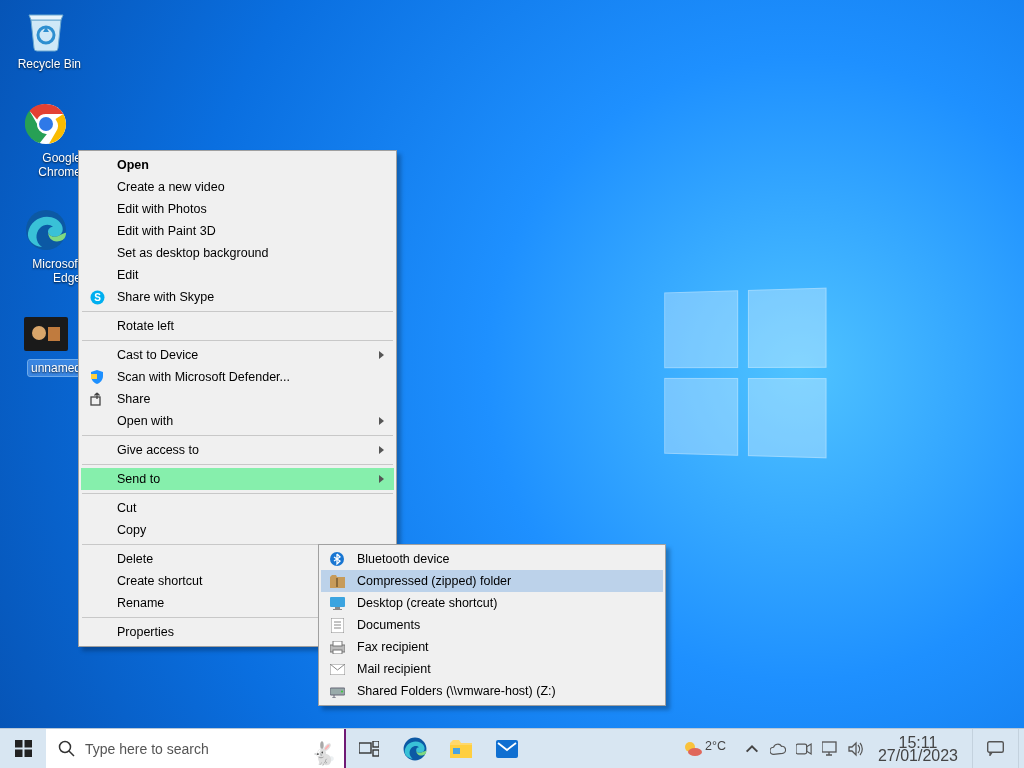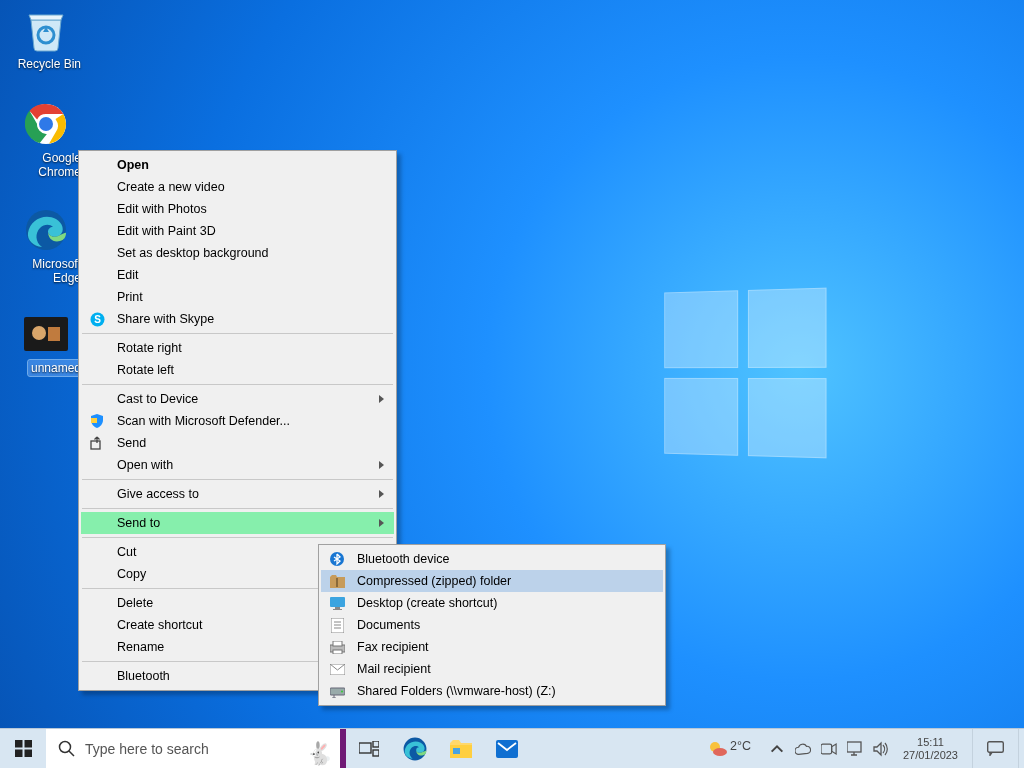--- a/index.html
+++ b/index.html
@@ -55,28 +55,28 @@
 
   
   #taskbar {
     position: absolute; left:0; bottom:0; width:100%; height:40px;
     background: #d8e6f2; display:flex; align-items:center;
     border-top:1px solid #b8c8d8;
   }
   .tbtn { width:46px; height:40px; display:flex; align-items:center; justify-content:center; cursor:pointer; }
   #search-box {
     height:40px; width:300px; background:#fff; display:flex; align-items:center;
-    border-right:6px solid #701a75; padding-left:12px; gap:10px; color:#555; font-size:14px;
+    border-right:2px solid #701a75; padding-left:12px; gap:10px; color:#555; font-size:14px;
     position:relative;
   }
   #search-box .rabbit { position:absolute; right:6px; bottom:2px; font-size:22px; color:#bbb; }
   .taskicons { display:flex; align-items:center; height:40px; }
   .spacer { flex:1; }
   .tray { display:flex; align-items:center; gap:10px; padding:0 10px; color:#444; font-size:12px;}
-  .tray .clock { text-align:center; line-height:13px; font-size:11px; padding:0 4px;}
+  .tray .clock { text-align:center; line-height:13px; font-size:16px; padding:0 4px;}
   .tray svg, .tray .ic { width:16px; height:16px; }
   .weath { display:flex; align-items:flex-start; gap:2px; color:#444; font-size:12.5px; padding:0 8px;}
   .action-center { width:46px; height:40px; display:flex; align-items:center; justify-content:center; border-left:1px solid #c4d2de; }
   .showdesk { width:6px; height:40px; border-left:1px solid #c4d2de; }
 
   
   svg { display:block; }
 </style>
 </head>
 <body>
@@ -151,36 +151,30 @@
     <div class="item">
         <span>Edit with Paint 3D</span>
       </div>
     <div class="item">
         <span>Set as desktop background</span>
       </div>
     <div class="item">
         <span>Edit</span>
       </div>
     <div class="item">
-        <span>Print</span>
-      </div>
-    <div class="item">
       <span class="micon">
           <svg width="15" height="15" viewBox="0 0 15 15">
             <circle cx="7.5" cy="7.5" r="7" fill="#00aff0"></circle>
             <text x="7.5" y="11" text-anchor="middle" font-size="10" font-weight="bold" fill="#fff">S</text>
           </svg>
         </span>
       <span>Share with Skype</span>
     </div>
     <div class="sep"></div>
     <div class="item">
-        <span>Rotate right</span>
-      </div>
-    <div class="item">
         <span>Rotate left</span>
       </div>
     <div class="sep"></div>
     <div class="item">
         <span>Cast to Device</span>
         <span class="arrow"></span>
       </div>
     <div class="item">
       <span class="micon">
           <svg width="14" height="14" viewBox="0 0 14 14">
@@ -190,21 +184,21 @@
         </span>
       <span>Scan with Microsoft Defender...</span>
     </div>
     <div class="item">
       <span class="micon">
           <svg width="14" height="14" viewBox="0 0 14 14">
             <rect x="1" y="5" width="9" height="8" fill="none" stroke="#444" stroke-width="1.3"></rect>
             <path d="M7 7V1m0 0l-2.5 2.5M7 1l2.5 2.5" fill="none" stroke="#444" stroke-width="1.3"></path>
           </svg>
         </span>
-      <span>Send</span>
+      <span>Share</span>
     </div>
     <div class="item">
         <span>Open with</span>
         <span class="arrow"></span>
       </div>
     <div class="sep"></div>
     <div class="item">
         <span>Give access to</span>
         <span class="arrow"></span>
       </div>
@@ -225,21 +219,21 @@
         <span>Delete</span>
       </div>
     <div class="item">
         <span>Create shortcut</span>
       </div>
     <div class="item">
         <span>Rename</span>
       </div>
     <div class="sep"></div>
     <div class="item">
-        <span>Bluetooth</span>
+        <span>Properties</span>
       </div>
   </div>
 
   <div id="ctx-sub" class="ctx">
     <div class="item">
       <span class="micon">
           <svg width="14" height="14" viewBox="0 0 14 14">
             <circle cx="7" cy="7" r="7" fill="#1976d2"></circle>
             <path d="M7 2v10l3-3-6-4m0 4l6-4-3-3" fill="none" stroke="#fff" stroke-width="1.3"></path>
           </svg>

